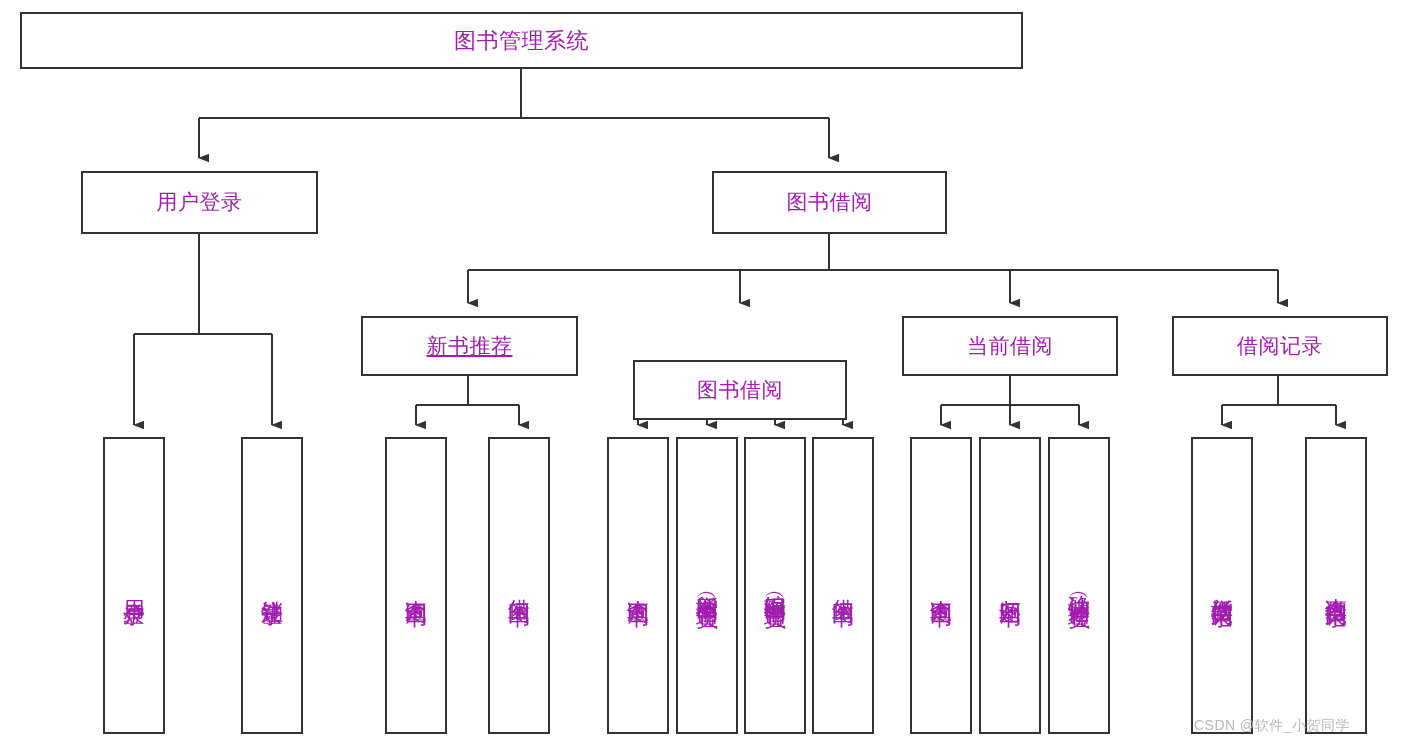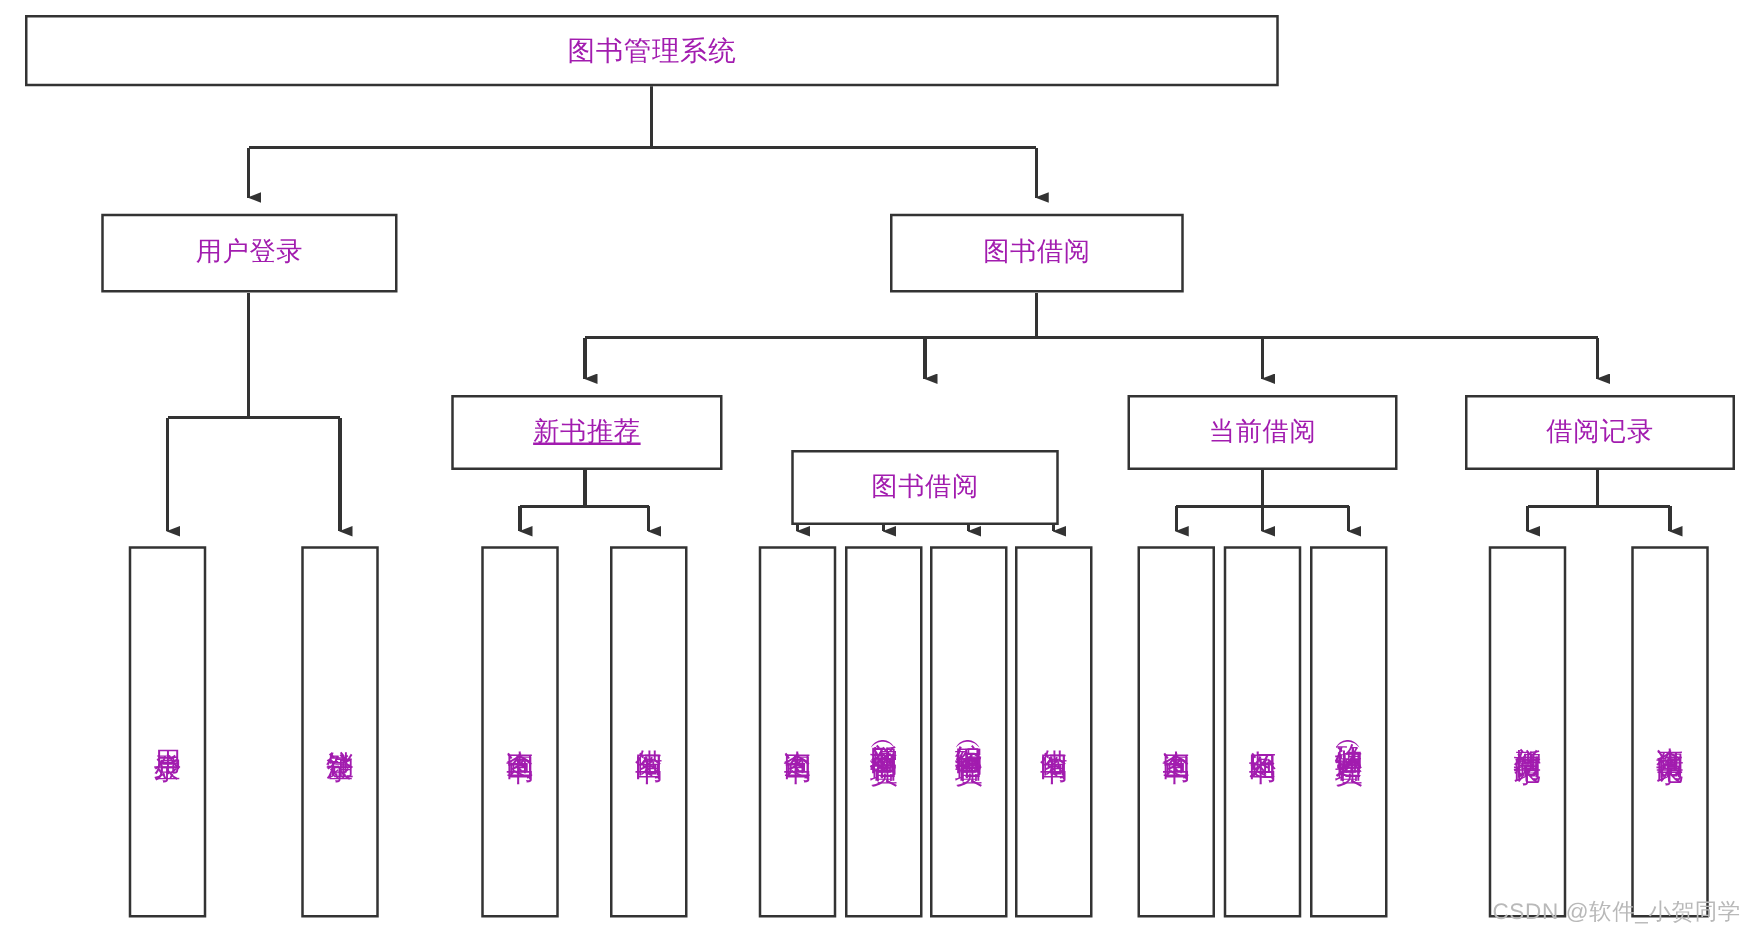--- a/index.html
+++ b/index.html
@@ -60,21 +60,21 @@
     writing-mode: vertical-rl;
     text-orientation: upright;
     font-size: 22px;
     letter-spacing: 2px;
     line-height: 1.0;
     white-space: nowrap;
   }
   .watermark {
     position: absolute;
     color: #b9b9b9;
-    font-size: 18px;
+    font-size: 14px;
     white-space: nowrap;
     letter-spacing: 0.5px;
     font-family: "Liberation Sans", "DejaVu Sans", sans-serif;
   }
 </style>
 </head>
 <body>
 
 <div id="diagram-root">
 

